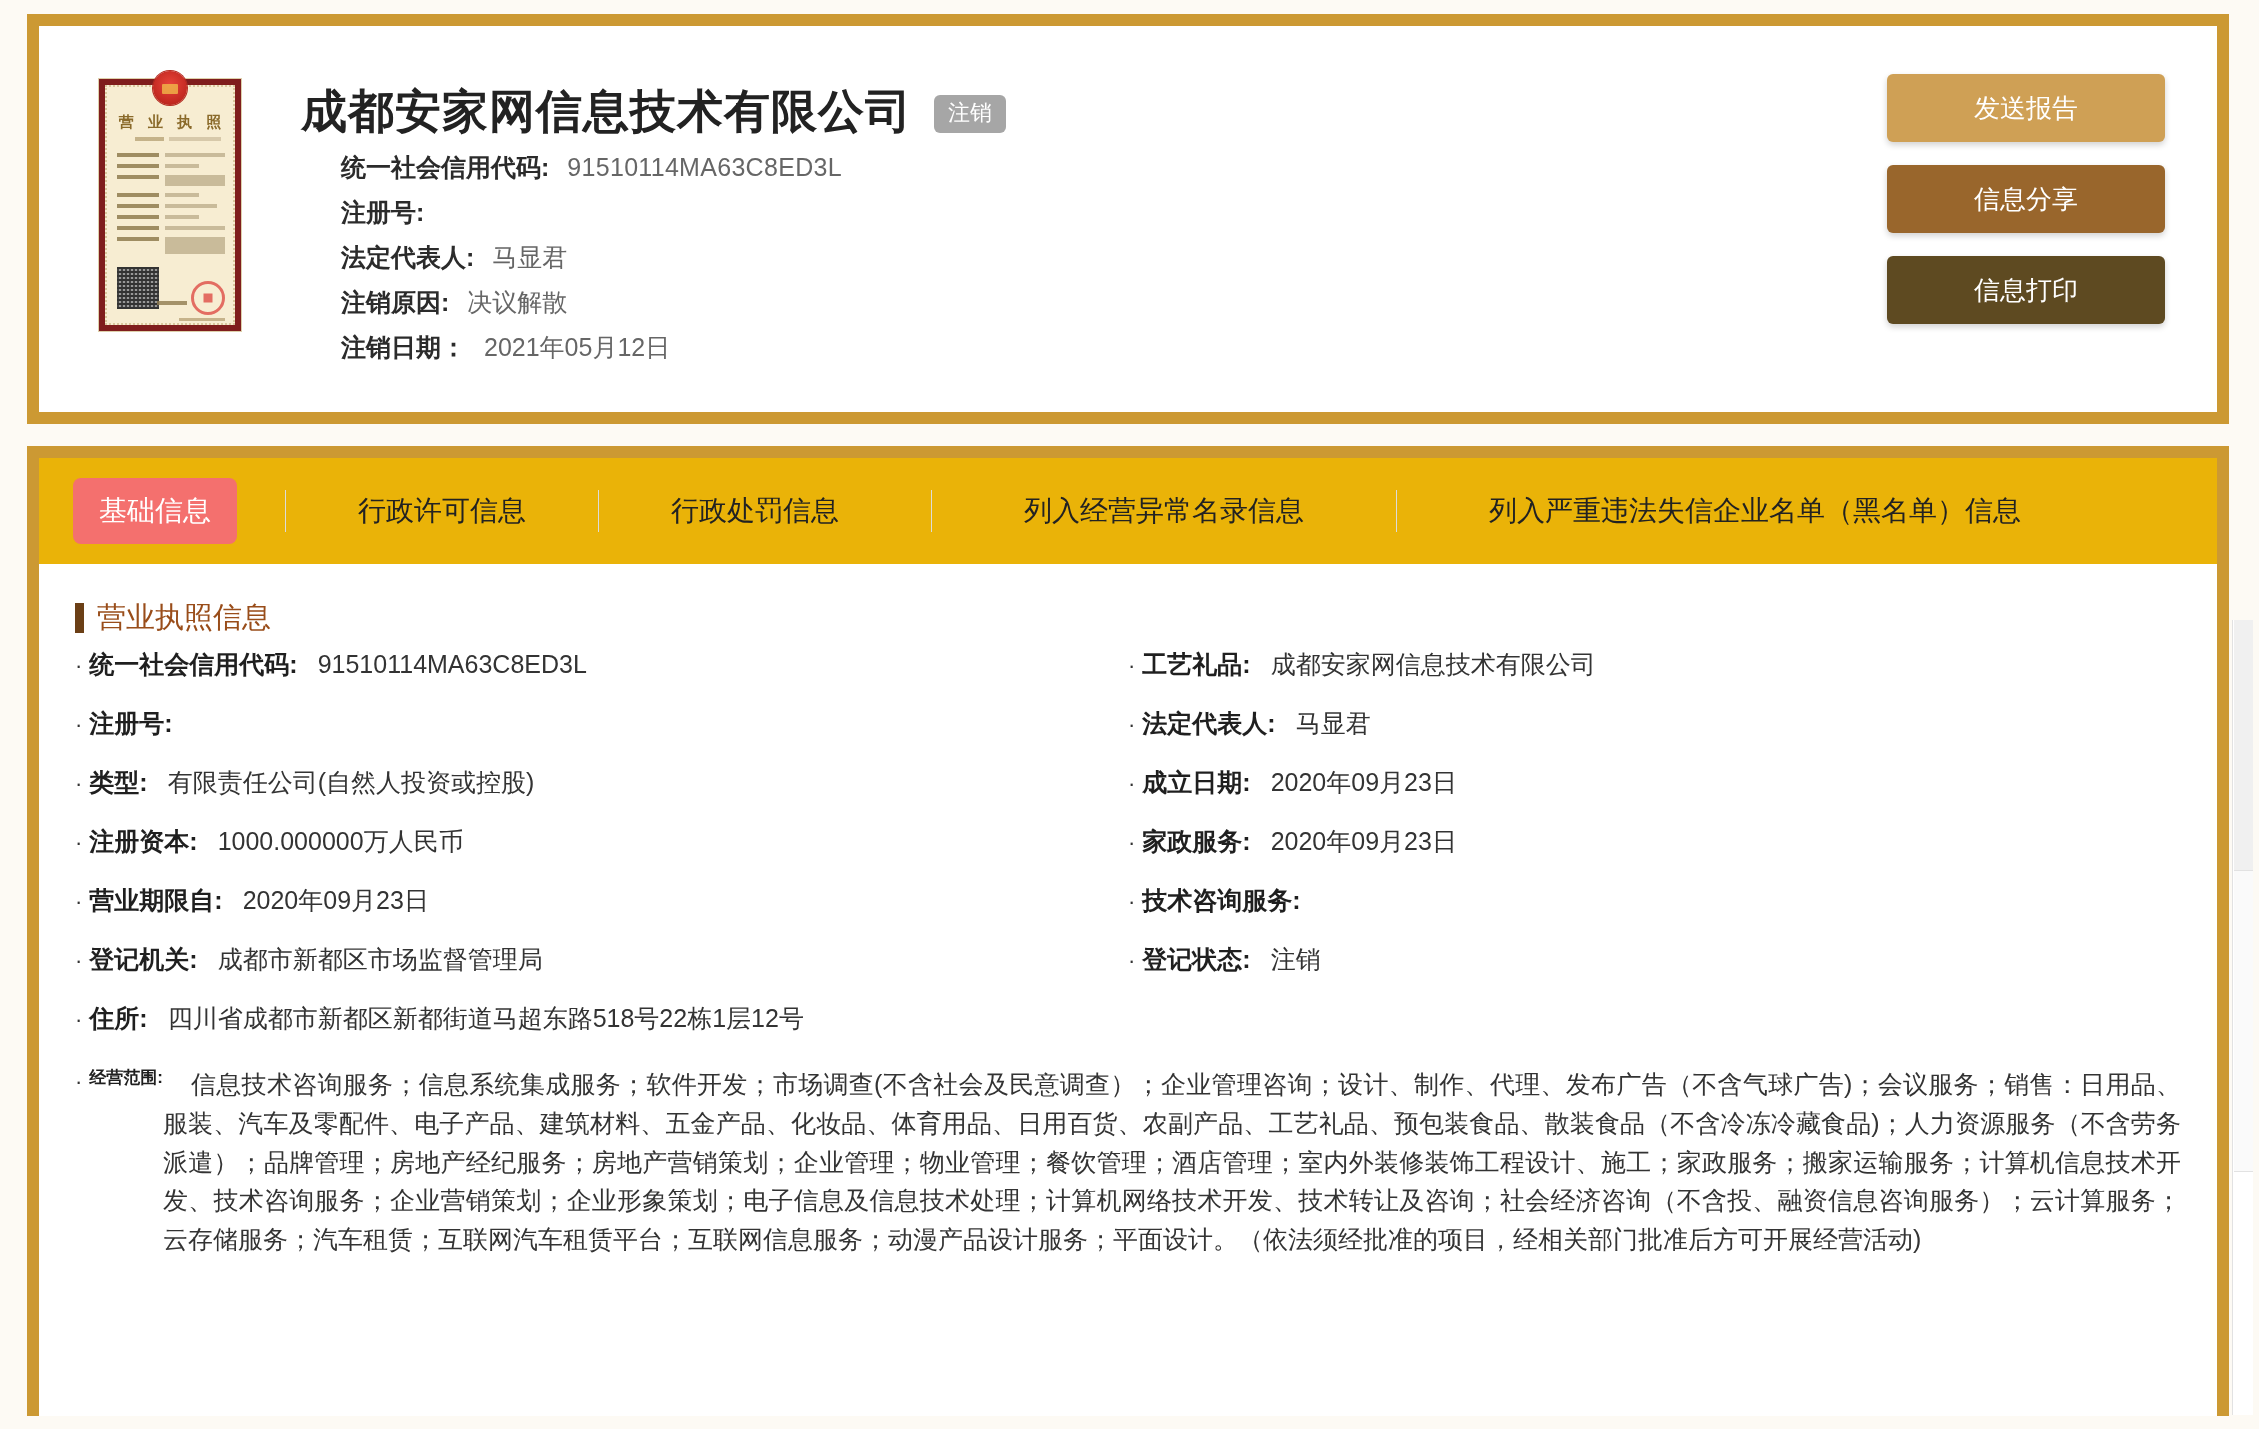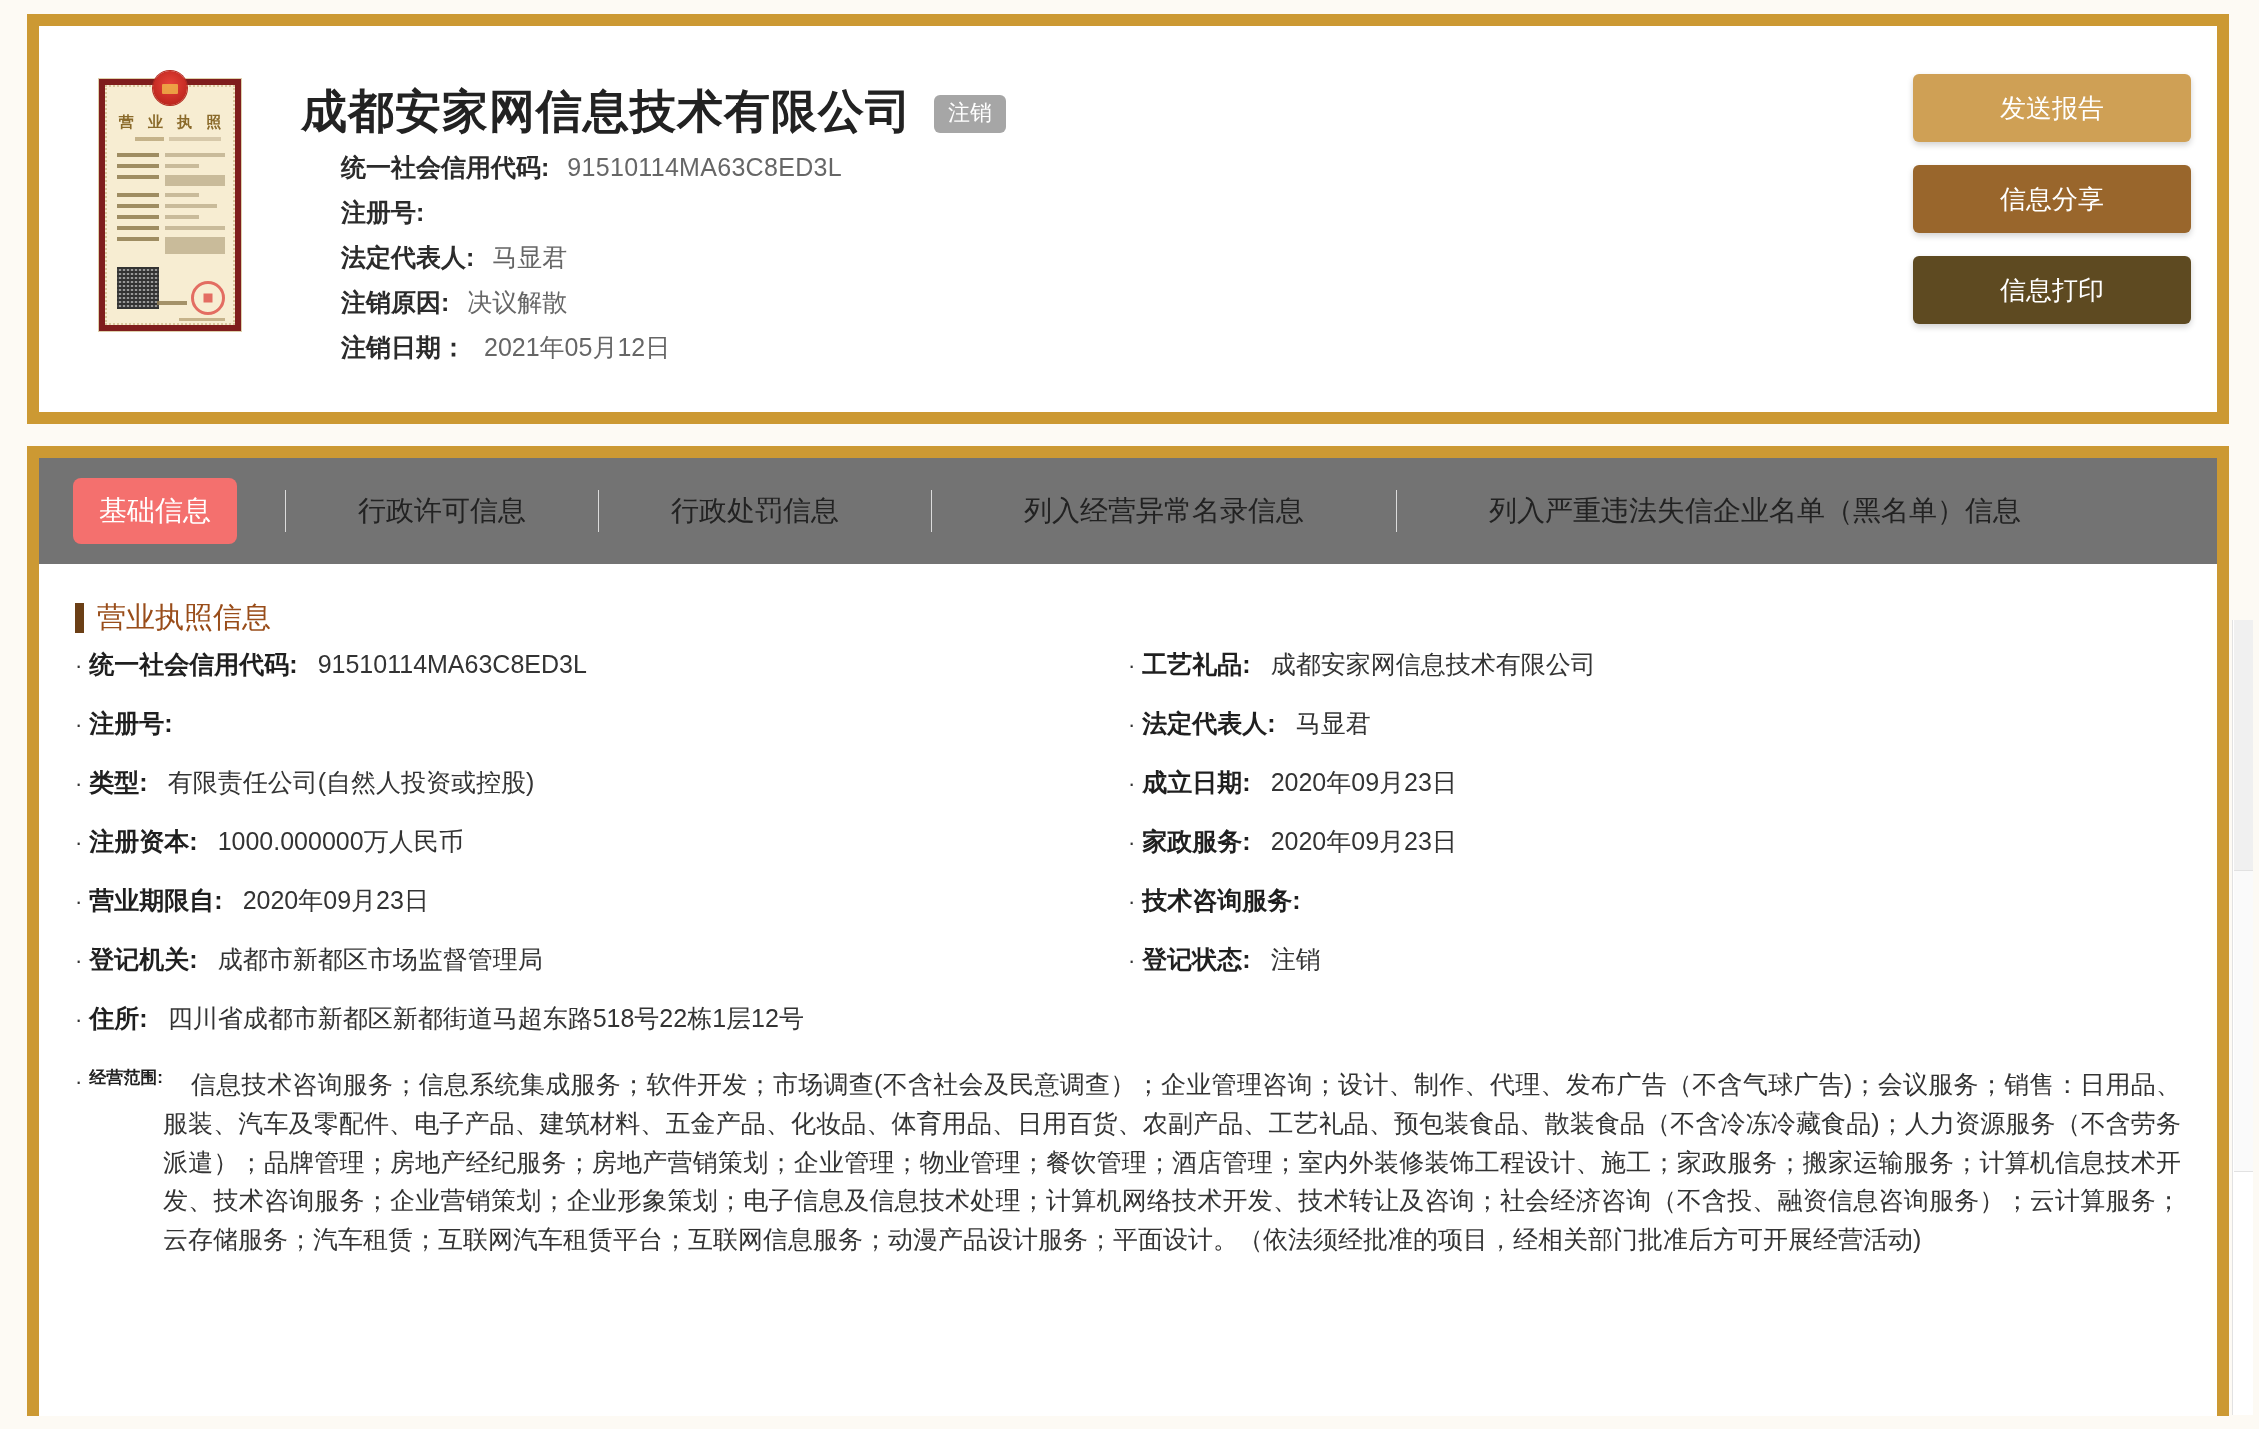--- a/index.html
+++ b/index.html
@@ -226,21 +226,20 @@
   }
   .kv .v.mono { letter-spacing: .3px; }
 
   
   .btn-col {
     width: 330px;
     flex: none;
     padding-top: 26px;
     display: flex;
     flex-direction: column;
-    align-items: center;
     gap: 23px;
   }
   .btn {
     width: 278px;
     height: 68px;
     border: none;
     border-radius: 6px;
     color: #ffffff;
     font-size: 26px;
     font-family: "Liberation Sans", sans-serif;
@@ -252,21 +251,21 @@
   .btn-print { background: #5e4a21; }
 
   
   .tabbar {
     display: flex;
     align-items: center;
     height: 106px;
     padding-left: 34px;
     padding-right: 20px;
     box-sizing: border-box;
-    background: #737373;
+    background: #eab308;
   }
   .tab {
     font-size: 28px;
     color: #222;
     white-space: nowrap;
     cursor: pointer;
   }
   .tab.active {
     background: #f4706e;
     color: #ffffff;

